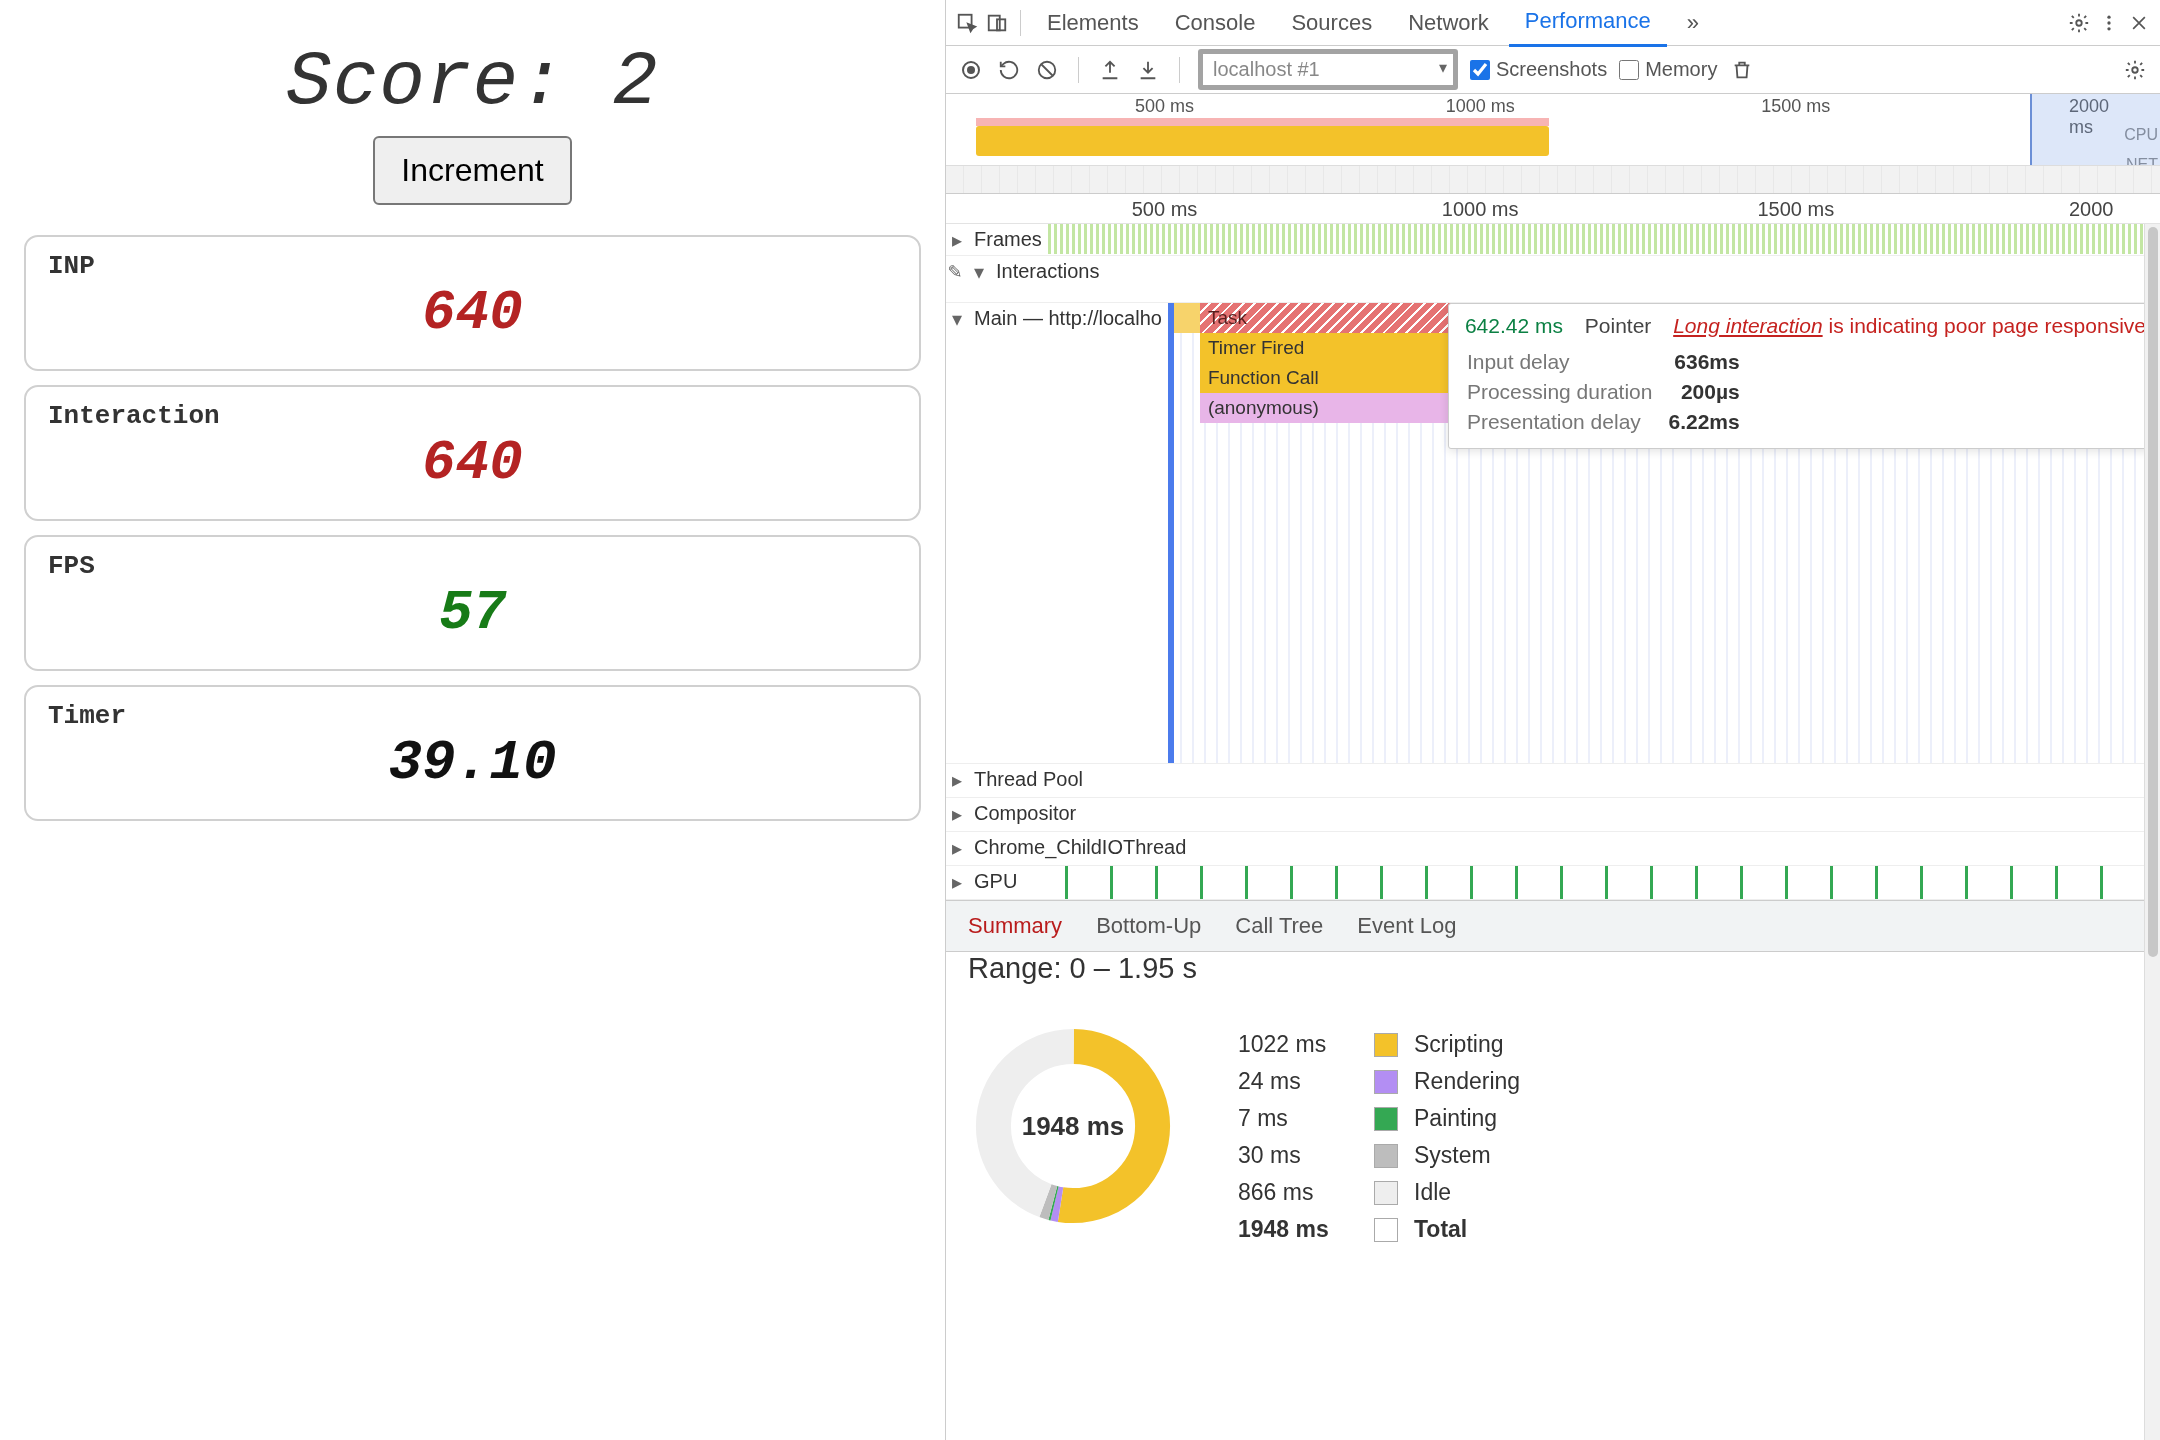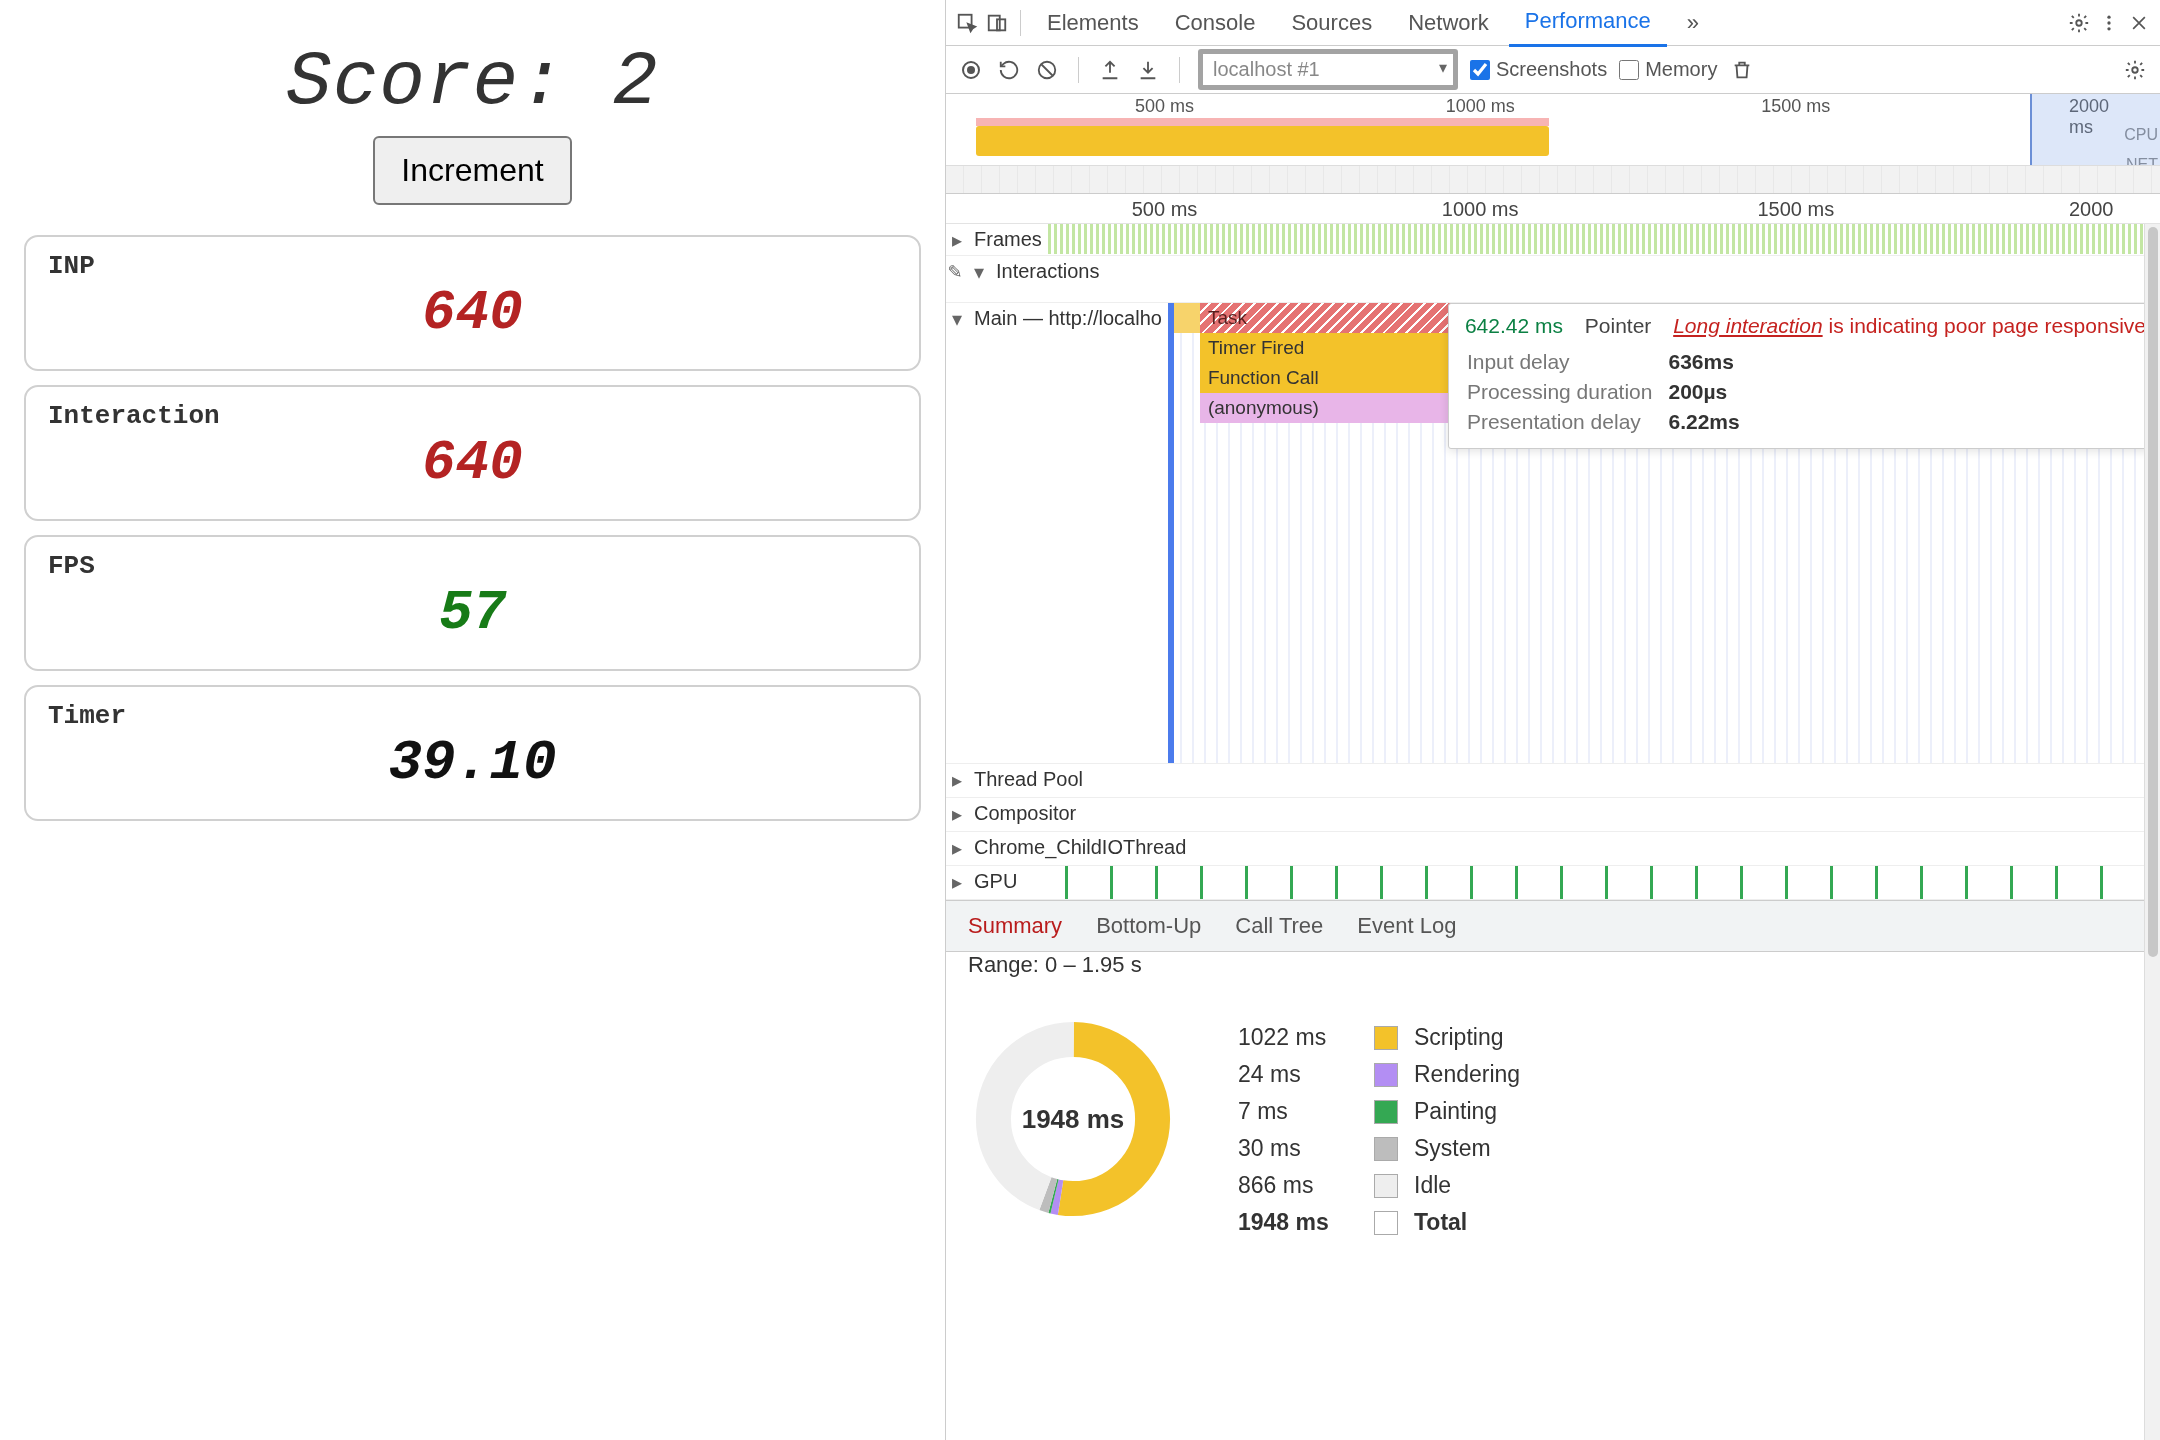--- a/index.html
+++ b/index.html
@@ -212,39 +212,39 @@
   background:#fff; border:1px solid #ccc; border-radius:3px;
   box-shadow:0 2px 10px rgba(0,0,0,.12);
   padding:10px 16px; font-size:21px; z-index:3; min-width:820px;
 }
 .hover-card .line1 { margin-bottom:8px; }
 .hover-card .ms    { color:#0b8043; font-weight:500; }
 .hover-card .ptr   { color:#444; margin:0 16px; }
 .hover-card .link  { color:#c5221f; text-decoration:underline;font-style:italic; }
 .hover-card .rest  { color:#c5221f; }
 .hover-card table td { padding:2px 14px 2px 0; color:#777; }
-.hover-card table td.v { color:#333; font-weight:600; }
+.hover-card table td.v { color:#333; font-weight:600;text-align:right; }
 
 .thin-track { height:34px; }
 .thin-track .body { background:#fff; }
 .thin-track.gpu .body {
   background: repeating-linear-gradient(90deg,#fff 0 42px,#34a853 42px 45px);
 }
 
 
 .summary-tabs {
   display:flex; align-items:center; gap:34px;
   background:#f1f3f4; border-top:1px solid #ccc; border-bottom:1px solid #ccc;
   padding:12px 22px; font-size:22px; color:#555;
 }
 .summary-tabs .stab.active { color:#b91c1c; }
 
 
 .summary-body { padding:18px 22px; display:flex; gap:60px; }
-.range-line { font-size:22px; margin-bottom:18px; padding-left:22px; }
+.range-line { font-size:29px; margin-bottom:18px; padding-left:22px; }
 .donut-wrap { width:210px; height:210px; position:relative; }
 .donut-center {
   position:absolute; top:50%; left:50%; transform:translate(-50%,-50%);
   font-size:26px; font-weight:700;
 }
 .legend { font-size:23px; }
 .legend .row { display:flex; align-items:center; gap:16px; margin:10px 0; }
 .legend .ms  { width:120px; }
 .legend .sw  { width:24px; height:24px; border:1px solid #aaa; }
 .legend .total .ms, .legend .total .lbl { font-weight:700; }

